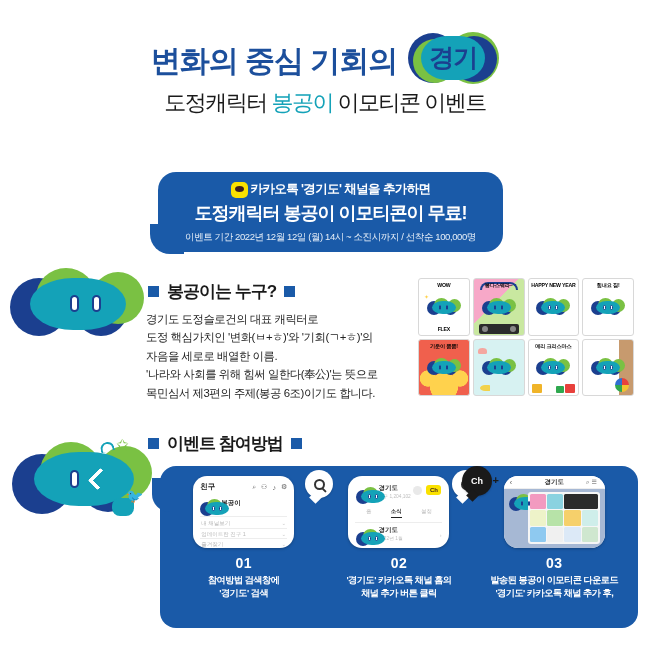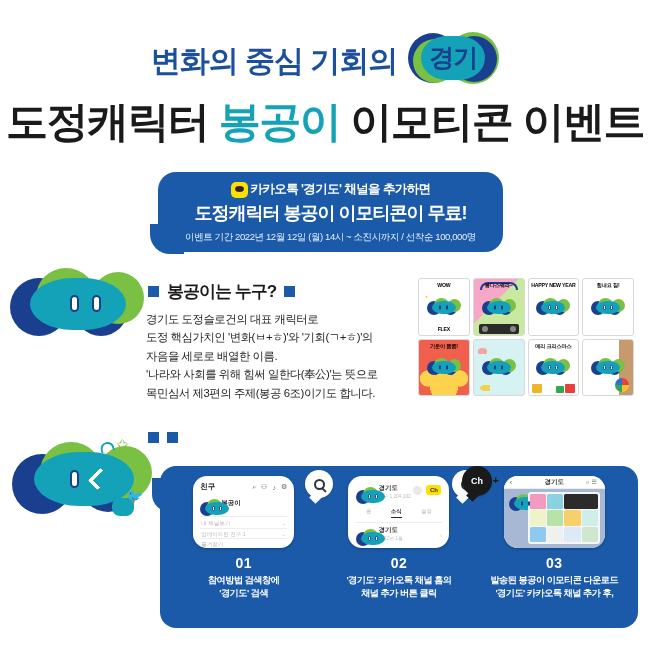--- a/index.html
+++ b/index.html
@@ -26,21 +26,21 @@
   .gg-logo .l-navy  { width: 50px; height: 50px; left: 1px;  top: 3px;  background: #1b3f8f; }
   .gg-logo .l-green { width: 52px; height: 52px; right: 0px; top: 2px;  background: #7ac143; }
   .gg-logo .l-navy2 { width: 46px; height: 46px; right: 2px; top: 6px;  background: #1b3f8f; }
   .gg-logo .l-green2{ width: 44px; height: 44px; left: 6px;  top: 9px;  background: #7ac143; }
   .gg-logo .l-teal  { width: 64px; height: 44px; left: 14px; top: 6px;  background: #14a2b8; border-radius: 40% / 50%; }
   .gg-logo .gg-text {
     position: absolute; inset: 0; display: flex; align-items: center; justify-content: center;
     color: #1b3f8f; font-size: 25px; font-weight: bold; letter-spacing: -1px; z-index: 5;
   }
   .title-line2 {
-    margin-top: 12px; font-size: 42px; font-weight: bold; letter-spacing: -1.5px;
+    margin-top: 4px; font-size: 22px; font-weight: normal; letter-spacing: -1.5px;
     color: #1a1a1a; line-height: 1.15;
   }
   .title-line2 .hl { color: #14a2b8; }
 
   
   .banner {
     position: absolute; left: 158px; top: 172px; width: 345px; height: 80px;
     background: #1a5aa8; border-radius: 18px 18px 18px 18px;
     text-align: center; color: #fff; padding-top: 9px;
   }
@@ -458,20 +458,21 @@
     <span class="eye e1"></span>
     <span class="arrowEye"></span>
     <span class="hand"></span>
     <span class="star">✩</span>
     <span class="wifi"></span>
     <span class="bird">🐦</span>
   </div>
 
   <div class="sec-head" id="head-how">
     <span class="sq"></span>
+    <span>이벤트 참여방법</span>
     <span class="sq"></span>
   </div>
 
   <div class="how-panel">
     <div class="steps">
 
       <div class="step">
         <div class="phone">
           <div class="p1-head">
             <span class="p1-title">친구</span>

